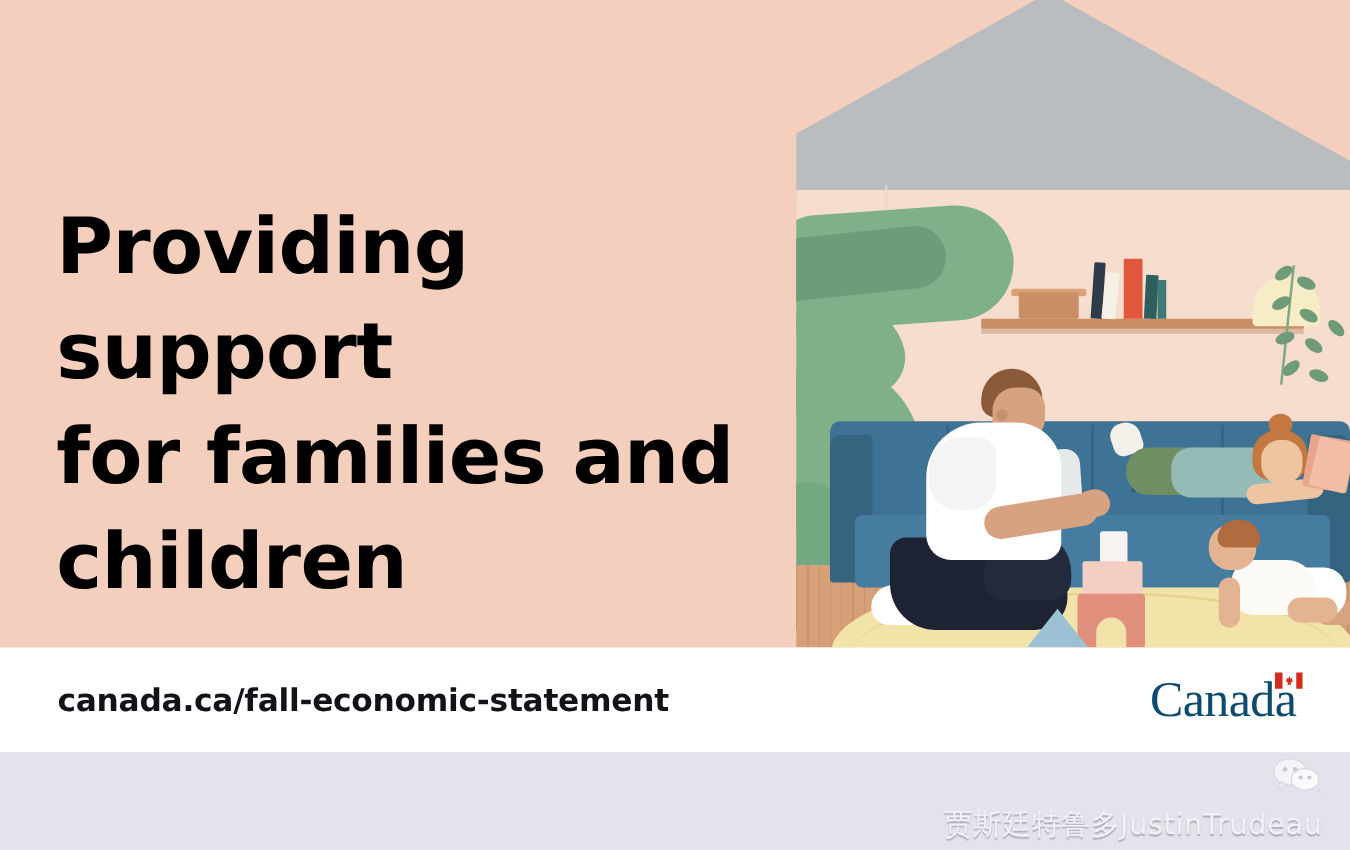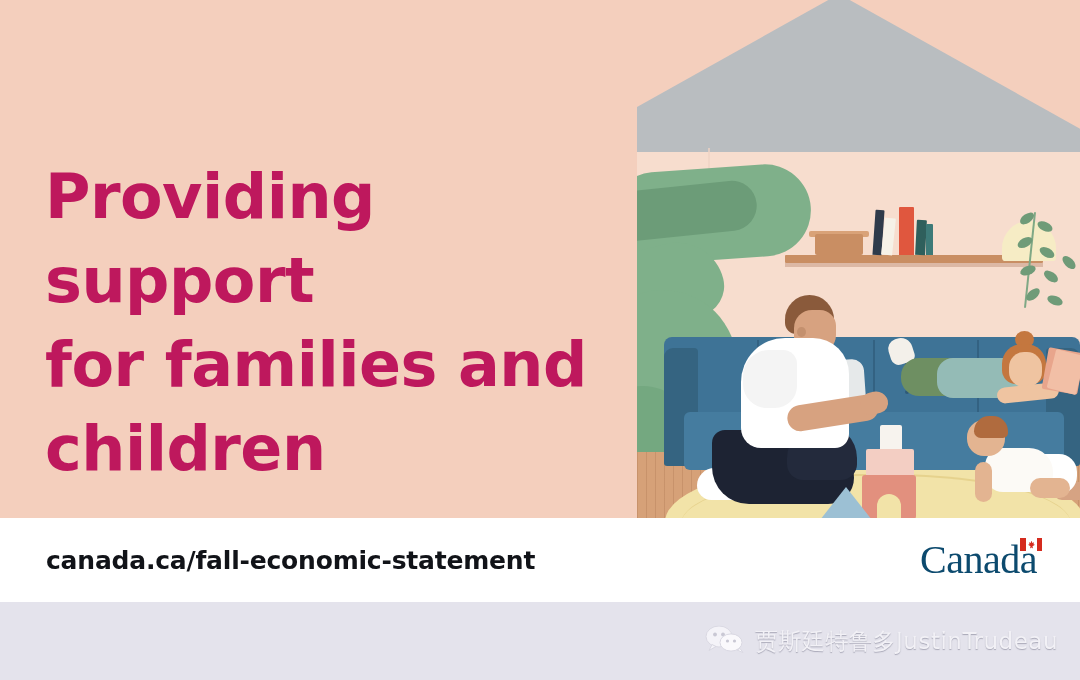--- a/index.html
+++ b/index.html
@@ -28,21 +28,21 @@
     width: 1080px;
     height: 518px;
     background: #F4CFBD;
     overflow: hidden;
   }
   .headline {
     position: absolute;
     left: 45px;
     top: 155px;
     width: 580px;
-    color: #be185d;
+    color: #000000;
     font-family: "DejaVu Sans", sans-serif;
     font-size: 62px;
     font-weight: 700;
     line-height: 84px;
     letter-spacing: -0.5px;
     white-space: pre-line;
   }
 
   
   .illus {
@@ -562,22 +562,23 @@
     width: 1080px;
     height: 78px;
     background: #E4E3EC;
   }
   .wechat-mark {
     position: absolute;
     right: 22px;
     top: 50%;
     transform: translateY(-50%);
     display: flex;
-    align-items: flex-start;
+    align-items: flex-end;
     gap: 10px;
+    flex-direction: column;
   }
   .wechat-icon {
     position: relative;
     width: 40px;
     height: 28px;
     flex: none;
   }
   .wechat-label {
     font-family: "DejaVu Sans", sans-serif;
     font-size: 23px;

